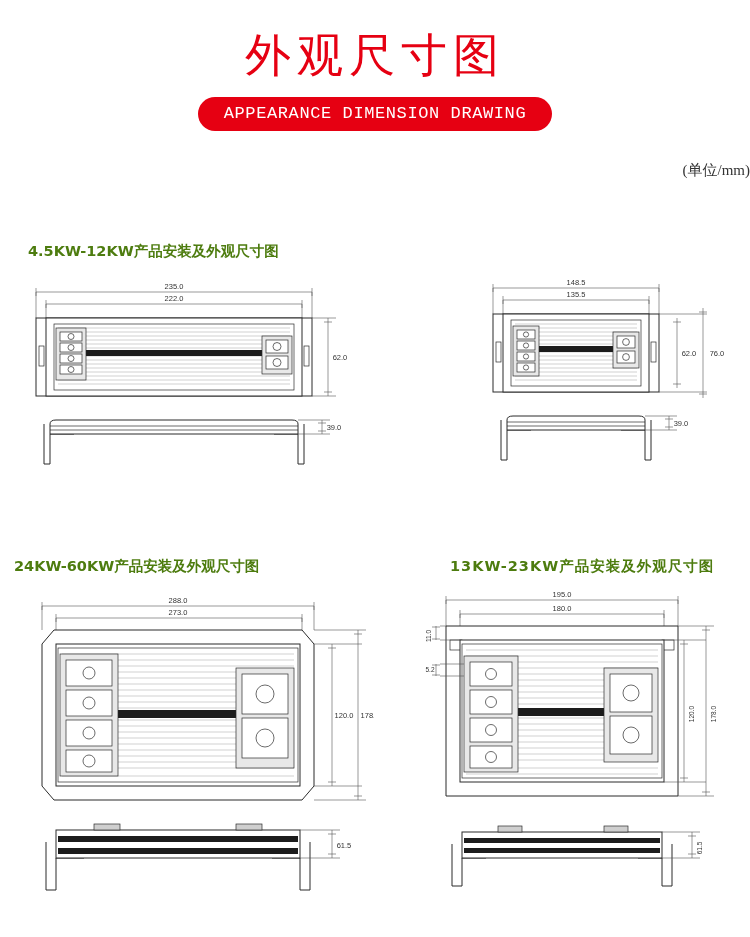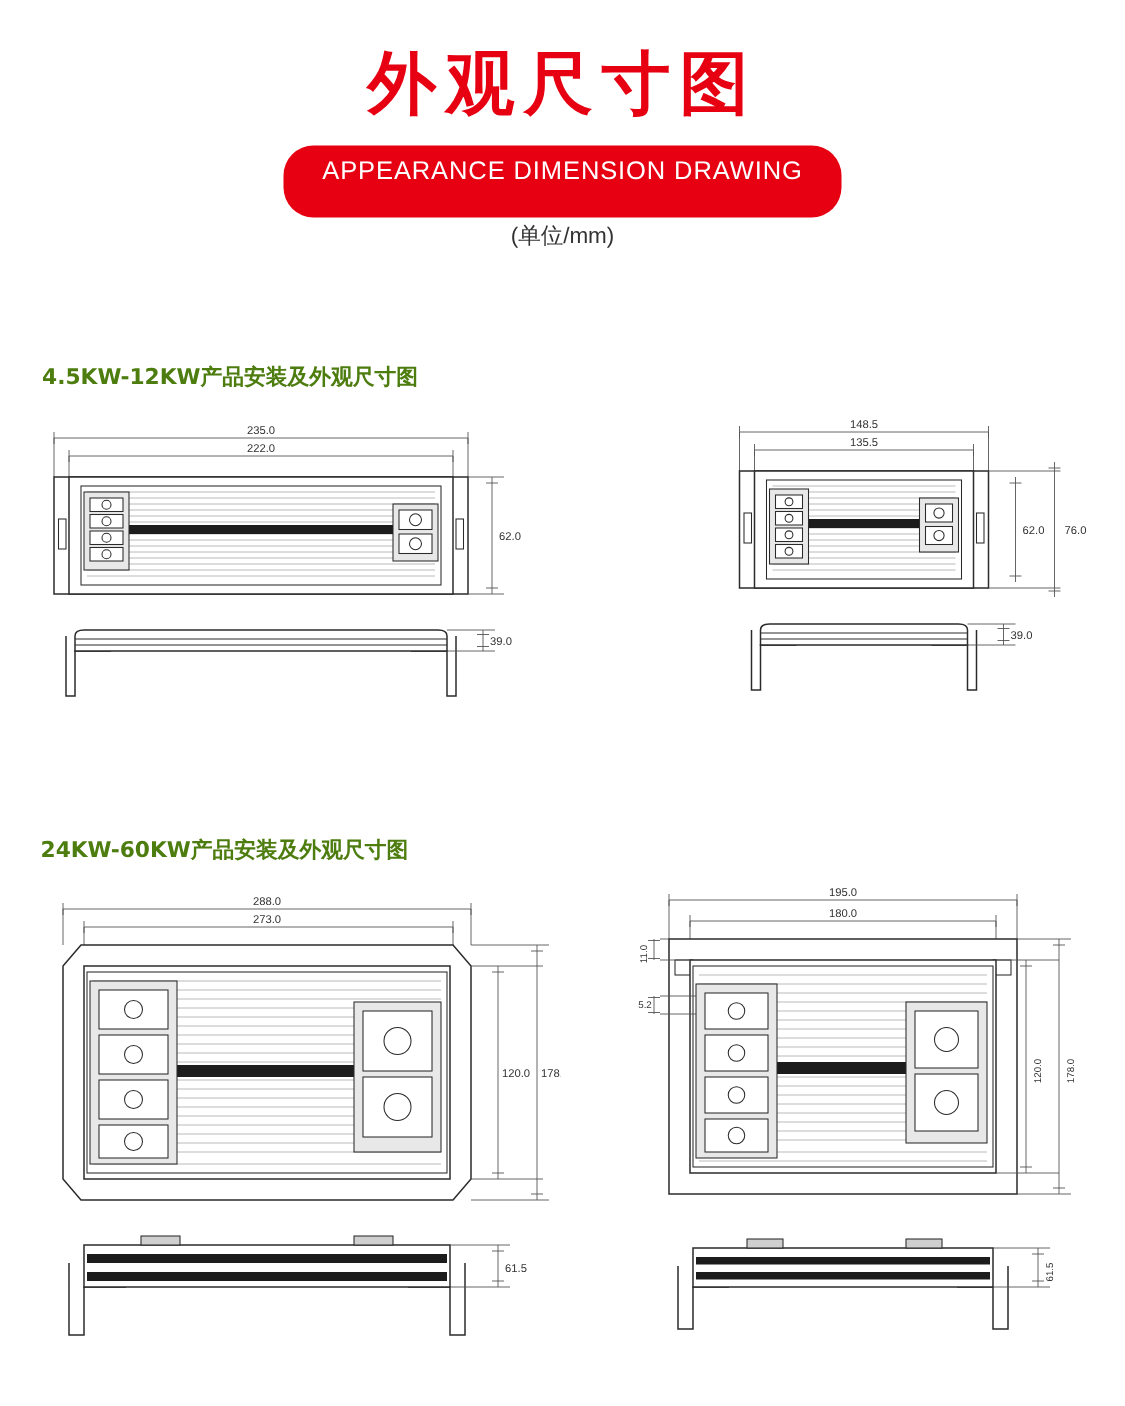--- a/index.html
+++ b/index.html
@@ -17,60 +17,61 @@
   }
   .page {
     position: relative;
     width: 750px;
     height: 937px;
   }
   
   .title-main {
     text-align: center;
     font-size: 46px;
-    font-weight: bold;
+    font-weight: normal;
     color: #e60012;
     letter-spacing: 6px;
     margin-top: 30px;
     line-height: 1.1;
     font-family: "DejaVu Sans", sans-serif;
   }
   .title-pill-wrap {
     display: flex;
     justify-content: center;
     margin-top: 16px;
   }
   .title-pill {
     background: #e60012;
     color: #ffffff;
     border-radius: 20px;
-    padding: 7px 26px 21px 26px;
+    padding: 7px 26px 8px 26px;
     font-size: 17px;
     letter-spacing: 0.6px;
     white-space: nowrap;
+    font-family: Liberation Mono, monospace;
   }
   .title-unit {
-    text-align: center;
+    text-align: right;
     font-size: 15px;
     color: #333333;
-    margin-top: 3px;
-    font-family: Liberation Sans, sans-serif;
+    margin-top: 30px;
+    font-family: Liberation Serif, serif;
   }
   
   .cap {
     position: absolute;
     color: #4d7c0f;
     font-size: 14.5px;
     font-weight: bold;
     font-family: "DejaVu Sans", sans-serif;
     white-space: nowrap;
   }
   .cap-tl { left: 28px;  top: 212px; }
   .cap-tr { left: 450px; top: 212px; }
-  .cap-bl { left: 27px;  top: 527px; }
+  .cap-bl { left: 14px;  top: 527px; }
   .cap-br { left: 450px; top: 527px; letter-spacing: 1px; }
 
   
   .draw {
     position: absolute;
   }
   svg { display: block; }
   .ln { stroke: #2b2b2b; fill: none; }
   .thin { stroke-width: 0.7; }
   .med  { stroke-width: 1; }
@@ -99,20 +100,21 @@
   <div class="title-main">外观尺寸图</div>
 
   <div class="title-pill-wrap">
     <div class="title-pill">APPEARANCE DIMENSION DRAWING</div>
   </div>
 
   <div class="title-unit">(单位/mm)</div>
 
   <div class="cap cap-tl">4.5KW-12KW产品安装及外观尺寸图</div>
   <div class="cap cap-bl">24KW-60KW产品安装及外观尺寸图</div>
+  <div class="cap cap-br">13KW-23KW产品安装及外观尺寸图</div>
 
   <div class="draw" style="left:14px; top:244px;">
     <svg width="340" height="215" viewBox="0 0 340 215">
 
       <line class="dim" x1="22" y1="18" x2="298" y2="18"></line>
       <path class="dim" d="M22 14 L22 22 M298 14 L298 22"></path>
       <text class="dimtxt" x="160" y="15" text-anchor="middle">235.0</text>
 
       <line class="dim" x1="32" y1="30" x2="288" y2="30"></line>
       <path class="dim" d="M32 26 L32 34 M288 26 L288 34"></path>

